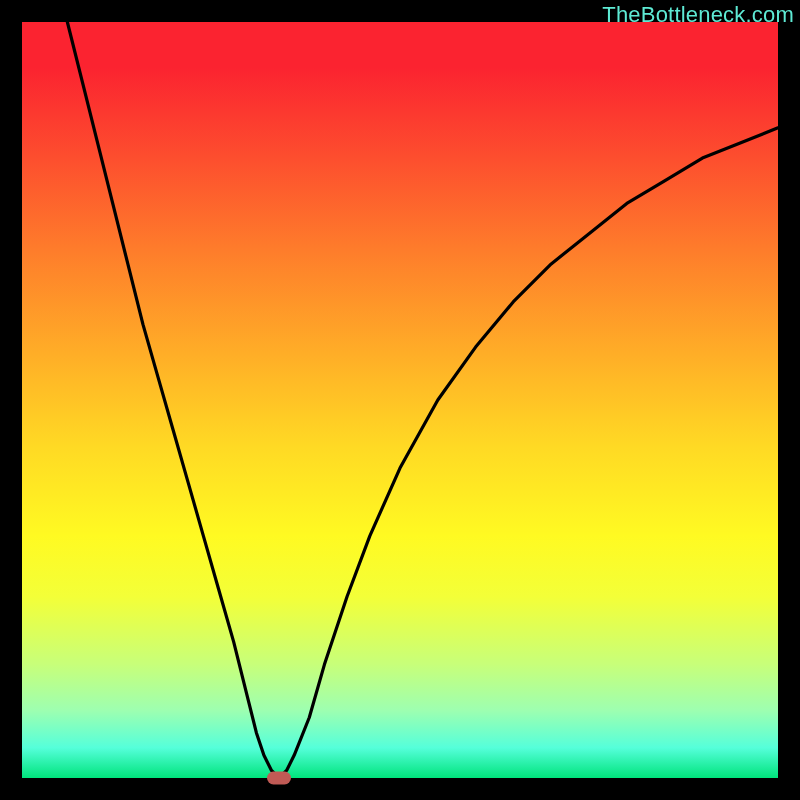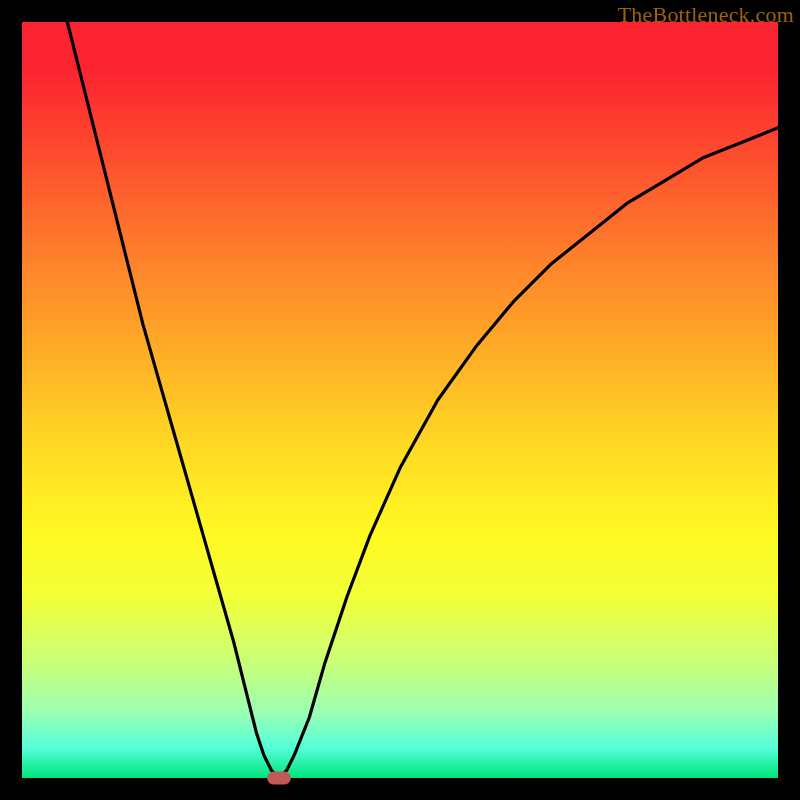--- a/index.html
+++ b/index.html
@@ -41,25 +41,24 @@
     height: 13px;
     background: #c05a55;
     border-radius: 7px;
     transform: translate(-50%, -50%);
   }
 
   .watermark {
     position: absolute;
     top: 2px;
     right: 6px;
-    color: #a16207;
+    color: #5eead4;
     font-size: 22px;
     letter-spacing: 0.2px;
     user-select: none;
-    font-family: Liberation Serif, serif;
   }
 </style>
 </head>
 <body>
 
 <div class="frame">
   <svg class="curve" viewBox="0 0 756 756" preserveAspectRatio="none">
     <path id="curve-path" fill="none" stroke="#000" stroke-width="3.2" stroke-linecap="round" stroke-linejoin="round" d="M45.36 0.00 L60.48 60.48 L75.60 120.96 L90.72 181.44 L105.84 241.92 L120.96 302.40 L136.08 355.32 L151.20 408.24 L166.32 461.16 L181.44 514.08 L196.56 567.00 L211.68 619.92 L226.80 680.40 L234.36 710.64 L241.92 733.32 L249.48 748.44 L257.04 756.00 L264.60 748.44 L272.16 733.32 L287.28 695.52 L302.40 642.60 L325.08 574.56 L347.76 514.08 L378.00 446.04 L415.80 378.00 L453.60 325.08 L491.40 279.72 L529.20 241.92 L567.00 211.68 L604.80 181.44 L642.60 158.76 L680.40 136.08 L718.20 120.96 L756.00 105.84 "></path>
   </svg>
   <div class="marker" id="marker" style="left: 257.04px; top: 756px;"></div>

